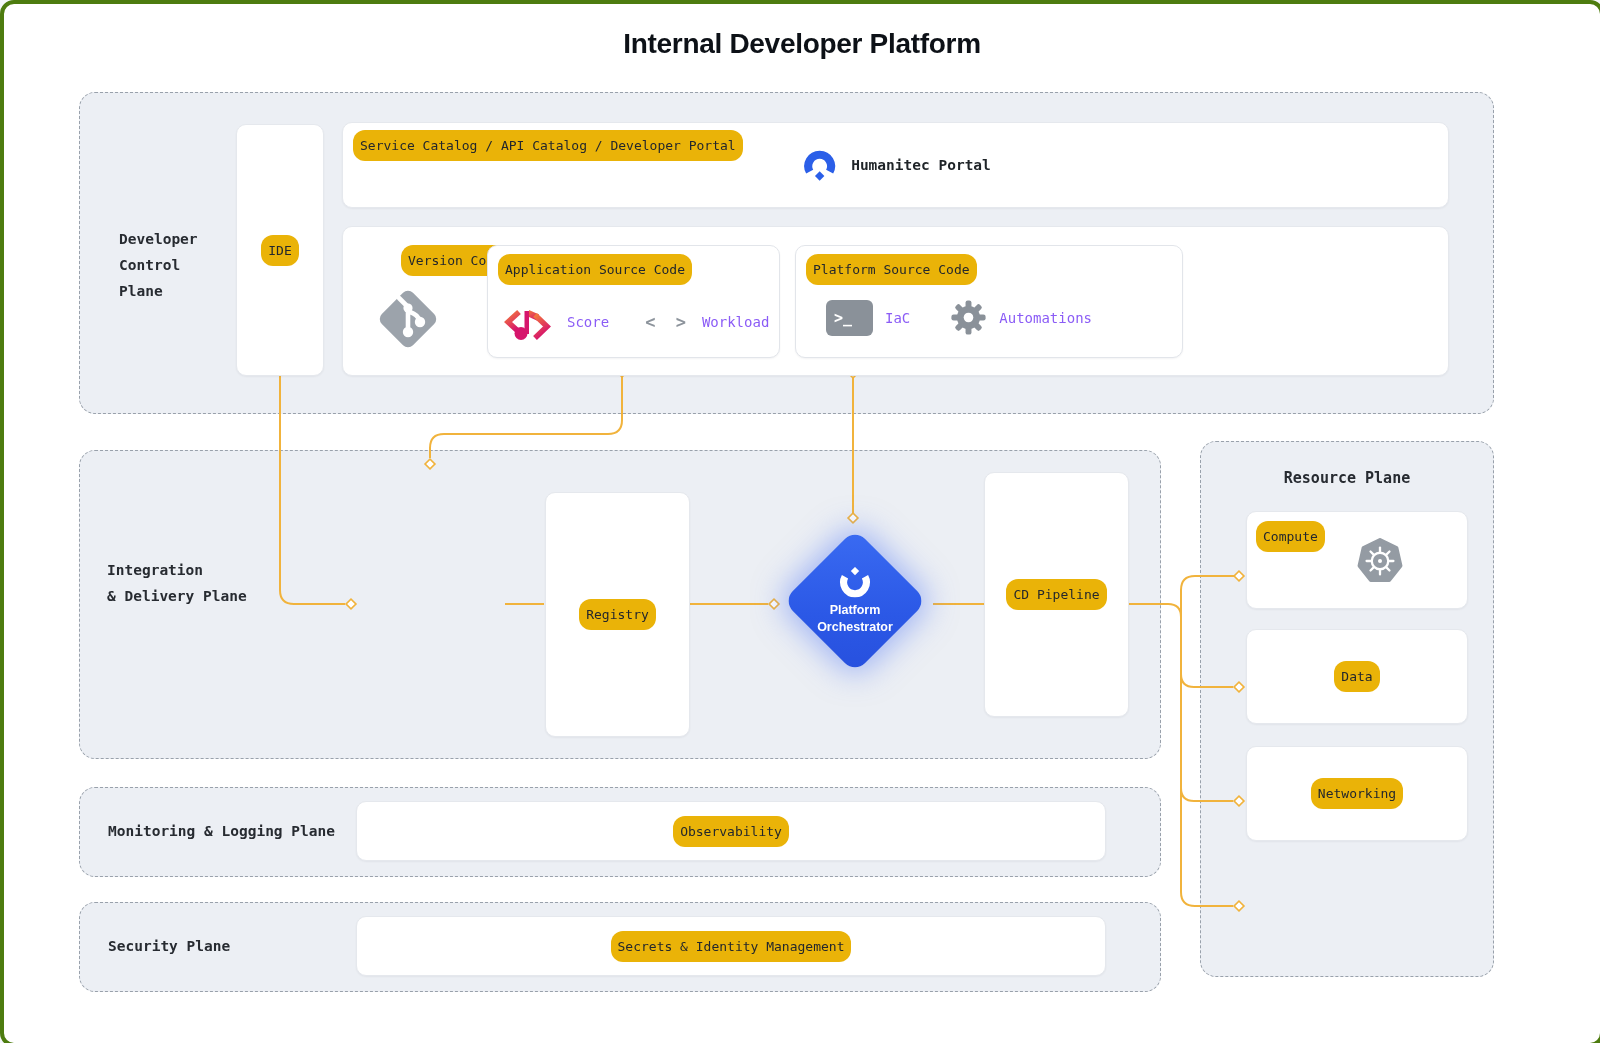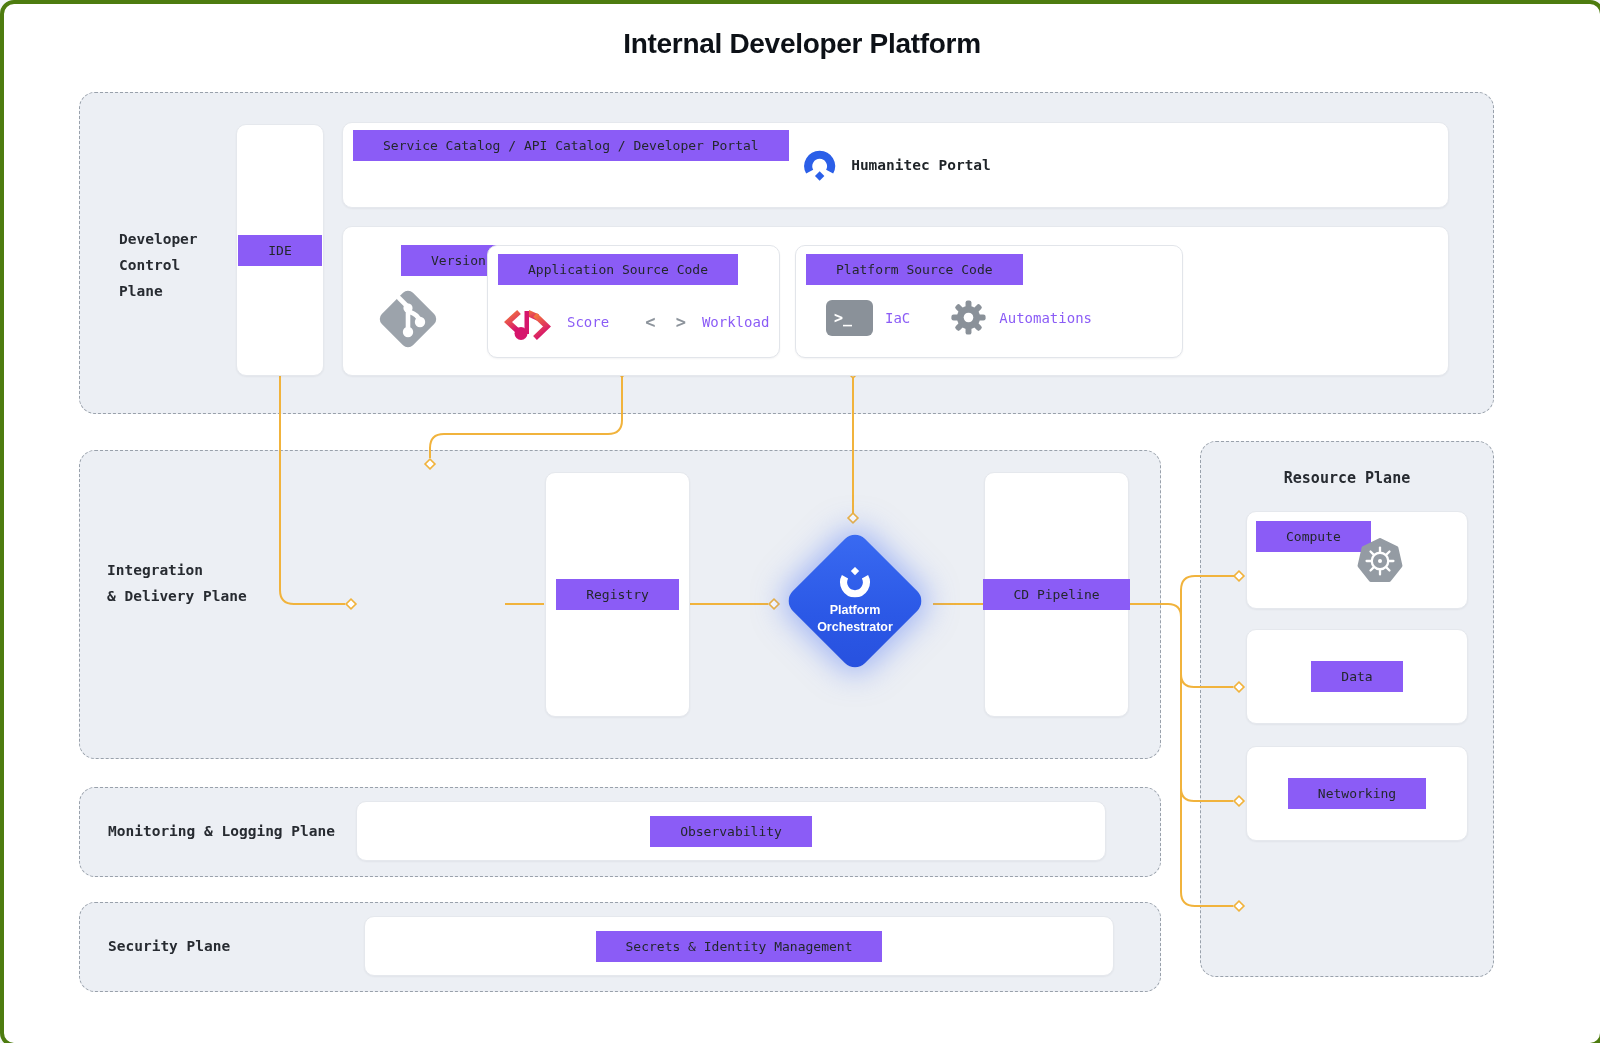--- a/index.html
+++ b/index.html
@@ -27,22 +27,22 @@
     position:absolute;font-size:15px;font-weight:700;color:#272b31;
     transform:translate(-50%,-50%);white-space:nowrap;
   }
   .wbox{
     position:absolute;background:#ffffff;border:1px solid #e5e8ed;
     border-radius:10px;box-sizing:border-box;
     box-shadow:0 1px 2px rgba(16,24,40,.05);
   }
   .wbox-flex{display:flex;align-items:center;justify-content:center;}
   .chip{
-    display:inline-flex;align-items:center;background:#8b5cf6;color:#23272c;
-    font-size:13px;font-weight:500;padding:9px 30px;border-radius:0;
+    display:inline-flex;align-items:center;background:#eab308;color:#23272c;
+    font-size:13px;font-weight:500;padding:9px 7px;border-radius:12px;
     white-space:nowrap;line-height:1;
   }
   .chip-abs{position:absolute;}
   .mono-text{font-size:14px;color:#8b5cf6;white-space:nowrap;}
   .brackets{font-size:17px;font-weight:700;color:#8d949c;letter-spacing:5px;white-space:nowrap;}
   .brand-row{position:absolute;display:flex;align-items:center;gap:13px;}
   .brand-text{font-size:14.5px;font-weight:600;color:#1f2428;white-space:nowrap;}
   .icon-row{position:absolute;display:flex;align-items:center;}
   .terminal-icon{
     width:47px;height:36px;background:#8a9199;border-radius:6px;
@@ -181,21 +181,21 @@
         </svg>
         <span class="mono-text">Automations</span>
       </div>
     </div>
   </div>
 
   <div class="panel-label" style="left:103px;top:553px;">Integration
 &amp; Delivery Plane</div>
 
 
-  <div class="wbox wbox-flex" style="left:541px;top:468px;width:145px;height:245px;">
+  <div class="wbox wbox-flex" style="left:541px;top:488px;width:145px;height:245px;">
     <span class="chip">Registry</span>
   </div>
 
   <div class="orchestrator">
     <div class="orch-content">
       <svg width="38" height="31" viewBox="0 0 40 32">
         <rect x="16.9" y="0.9" width="6.2" height="6.2" transform="rotate(45 20 4)" fill="#ffffff"></rect>
         <path d="M 9.5 10 A 12 12 0 1 0 30.5 10" fill="none" stroke="#ffffff" stroke-width="7.5"></path>
       </svg>
       <div class="orch-text">Platform
@@ -236,17 +236,17 @@
     <span class="chip">Networking</span>
   </div>
 
 
   <div class="panel-label" style="left:104px;top:814px;">Monitoring &amp; Logging Plane</div>
   <div class="wbox wbox-flex" style="left:352px;top:797px;width:750px;height:60px;">
     <span class="chip">Observability</span>
   </div>
 
   <div class="panel-label" style="left:104px;top:929px;">Security Plane</div>
-  <div class="wbox wbox-flex" style="left:360px;top:912px;width:750px;height:60px;">
+  <div class="wbox wbox-flex" style="left:352px;top:912px;width:750px;height:60px;">
     <span class="chip">Secrets &amp; Identity Management</span>
   </div>
 
 </div>
 
 </body></html>

